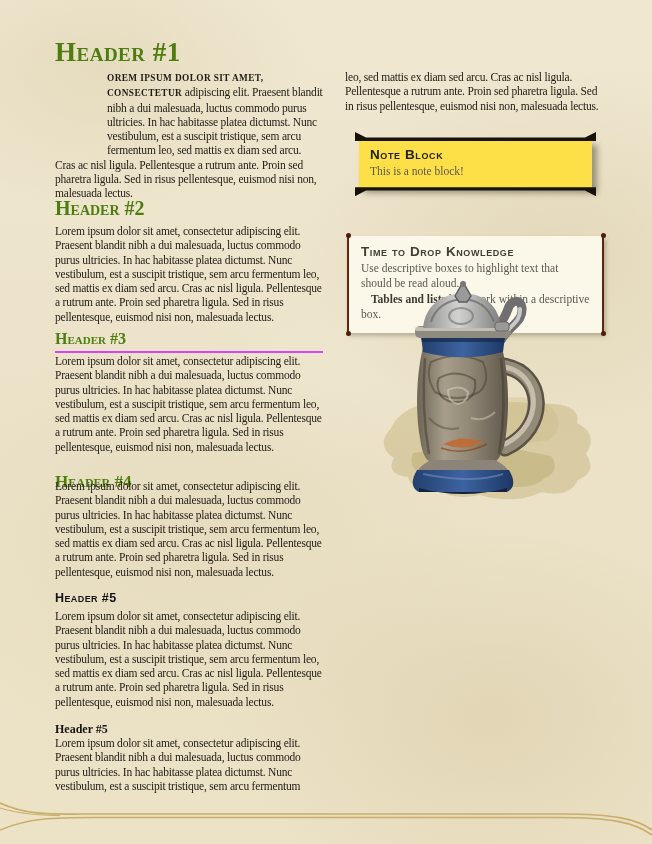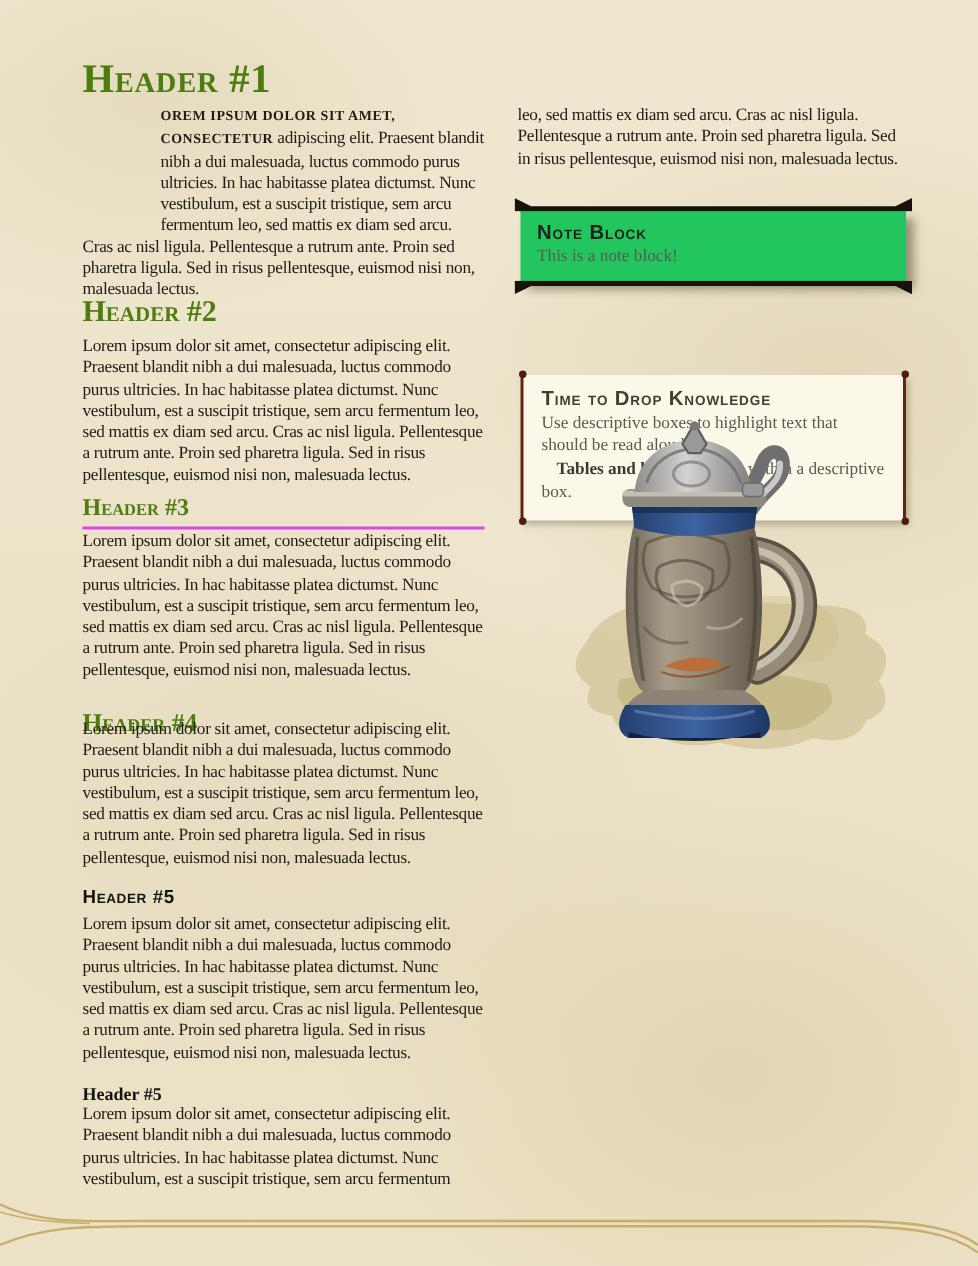--- a/index.html
+++ b/index.html
@@ -38,33 +38,33 @@
     float:left;width:56px;height:74px;margin:2px 8px 0 -12px;
     font-family:"DejaVu Serif",serif;font-size:92px;line-height:74px;
     font-weight:400;
     background:linear-gradient(160deg,#473push 0%,#4a3a20 0%,#6b5530 40%,#97804e 72%,#c0a96f 100%);
     -webkit-background-clip:text;background-clip:text;color:transparent;
     text-align:center;
   }
   .lead{text-transform:uppercase;font-size:9.3px;font-weight:700;letter-spacing:.4px;text-align:right;}
 
   
-  .note{position:relative;background:#22c55e;padding:7px 11px 9px;
-    box-shadow:5px 5px 6px rgba(45,35,15,.42);margin:0 2px;}
+  .note{position:relative;background:#fde047;padding:7px 11px 9px;
+    box-shadow:5px 5px 6px rgba(45,35,15,.42);margin:0 14px;}
   .note::before,.note::after{content:"";position:absolute;left:-4px;right:-4px;height:9px;background:#17130c;}
   .note::before{top:-8px;clip-path:polygon(0 0,11px 62%,calc(100% - 11px) 62%,100% 0,100% 100%,0 100%);}
   .note::after{bottom:-8px;clip-path:polygon(0 100%,11px 38%,calc(100% - 11px) 38%,100% 100%,100% 0,0 0);}
   .note-title,.desc-title{font-family:"Liberation Sans",sans-serif;font-variant:small-caps;
     font-weight:700;font-size:13.5px;color:#23231d;letter-spacing:.6px;line-height:1.2;}
   .note-body,.desc-body{font-family:Liberation Serif, serif;font-size:11.5px;
     color:#5b5a50;line-height:15px;margin-top:1px;}
 
   
   .desc{position:relative;background:#fbf7e9;border-left:2px solid #60240f;border-right:2px solid #60240f;
-    padding:8px 12px 11px;box-shadow:2px 3px 4px rgba(45,35,15,.25);margin:14px 2px;}
+    padding:8px 12px 11px;box-shadow:2px 3px 4px rgba(45,35,15,.25);margin:0 2px;}
   .desc .dot{position:absolute;width:5px;height:5px;border-radius:50%;background:#4f1d0a;}
   .dot.tl{left:-3.5px;top:-3px;} .dot.tr{right:-3.5px;top:-3px;}
   .dot.bl{left:-3.5px;bottom:-3px;} .dot.br{right:-3.5px;bottom:-3px;}
   .desc-title{color:#3f3e35;}
   .desc-line2{text-indent:10px;margin-top:1px;}
   .desc-line2 b{color:#3b3a31;}
 
   .figure{position:absolute;left:0;top:0;}
   .flourish{position:absolute;left:0;bottom:8px;width:652px;height:34px;}
 </style>

